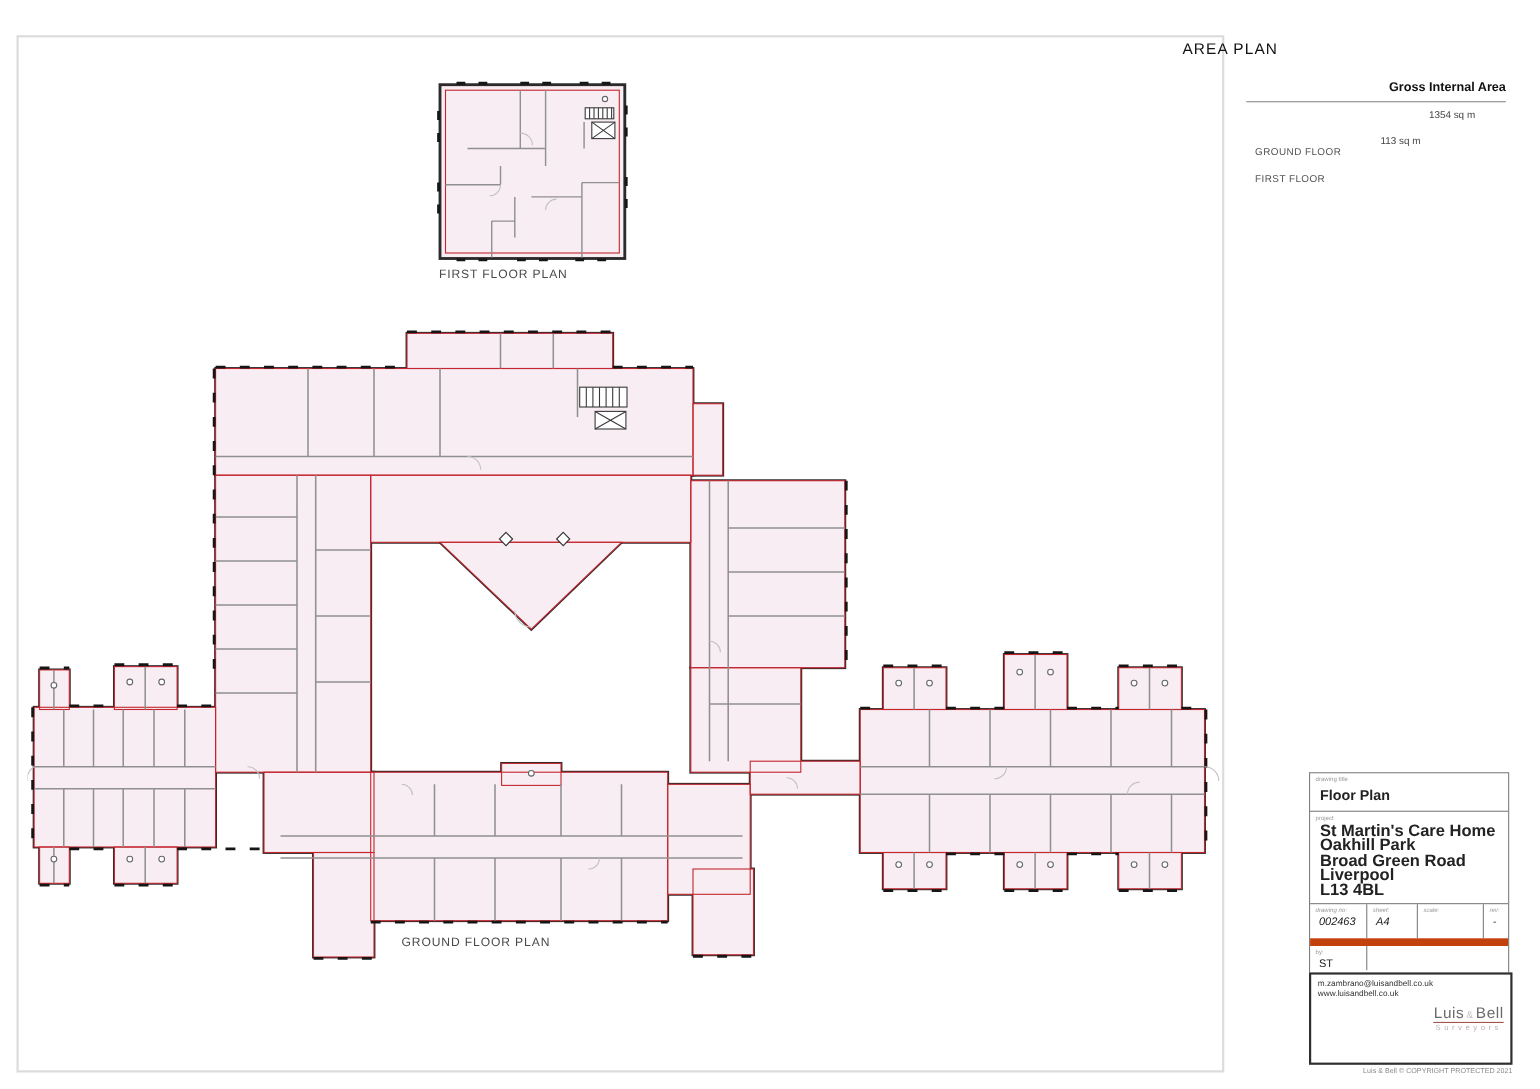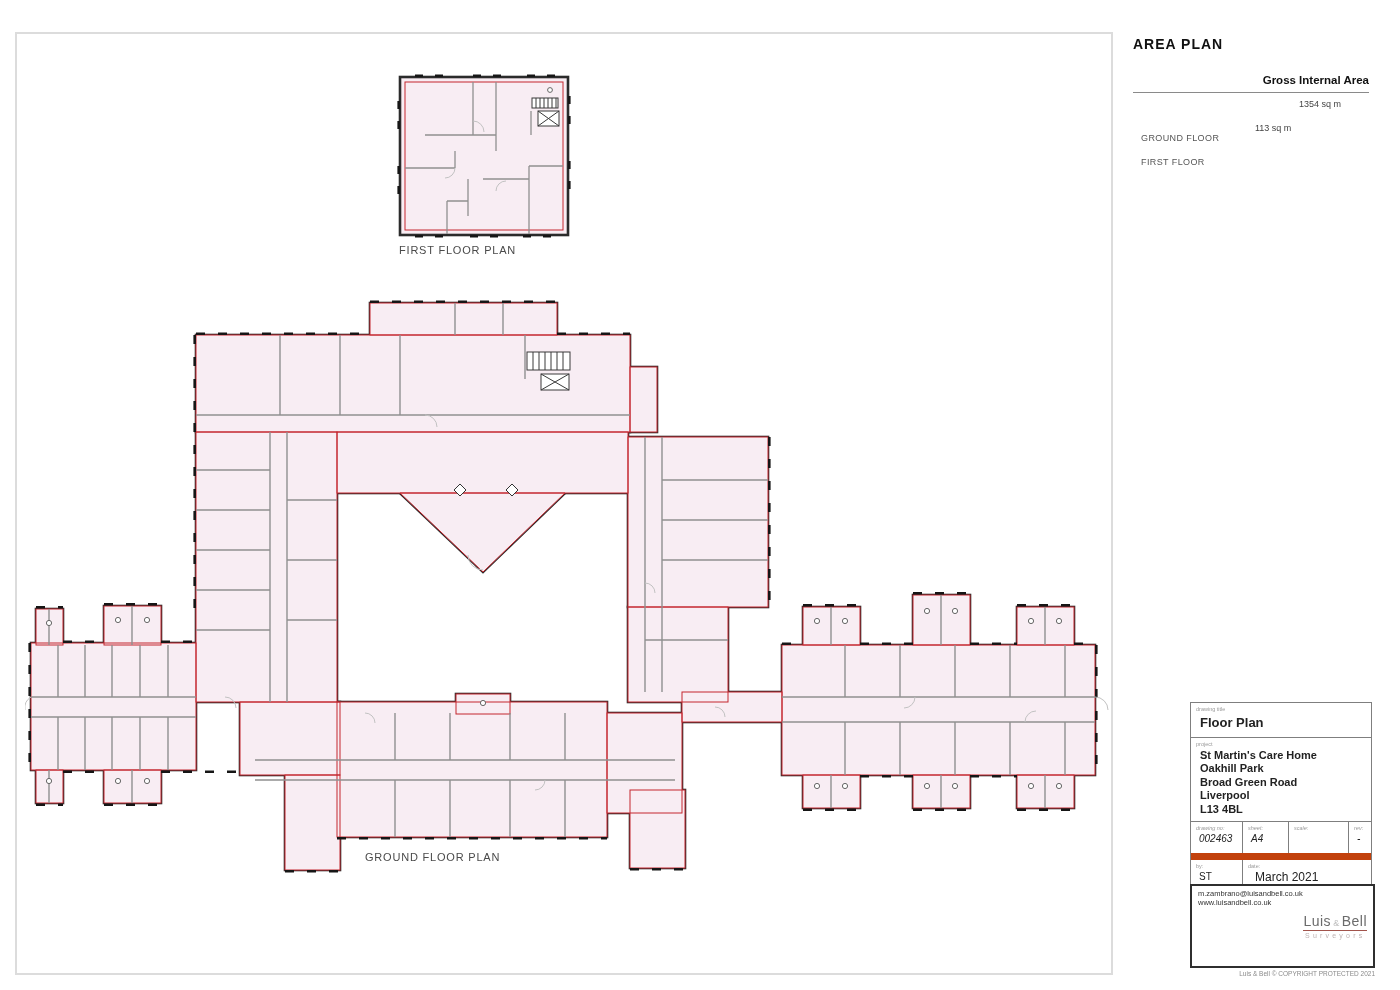--- a/index.html
+++ b/index.html
@@ -4,34 +4,34 @@
 <style>
   html,body{margin:0;padding:0;background:#fff;}
   .page{position:relative;width:1400px;height:990px;background:#ffffff;overflow:hidden;
         font-family:"Liberation Sans",sans-serif;-webkit-font-smoothing:antialiased;}
   .abs{position:absolute;}
   
   .frame{left:15px;top:32px;width:1094px;height:939px;border:2px solid #dcdcdc;}
   
   .plan-label{font-size:11px;color:#4a4a4a;letter-spacing:0.8px;}
   
-  .area-title{left:1133px;top:36px;font-size:14px;font-weight:bold;color:#111;letter-spacing:1px;}
+  .area-title{left:1075px;top:36px;font-size:14px;font-weight:normal;color:#111;letter-spacing:1px;}
   .gia-head{left:1133px;top:74px;width:236px;font-size:11.5px;font-weight:bold;color:#111;
             border-bottom:1px solid #8a8a8a;padding-bottom:6px;text-align:right;}
   .gia-label{font-size:9px;color:#555;letter-spacing:0.4px;margin-top:34px;}
   .gia-value{font-size:9px;color:#444;}
   
   .tb{left:1190px;top:702px;width:182px;border:1px solid #7f7f7f;background:#fff;box-sizing:border-box;}
   .tb-lab{font-size:5.5px;color:#999;padding:3px 0 0 5px;line-height:6px;}
   .tb-c1{height:35px;border-bottom:1px solid #7f7f7f;}
   .tb-title{font-size:13px;font-weight:bold;color:#222;padding:3px 0 0 9px;}
   .tb-c2{height:84px;border-bottom:1px solid #7f7f7f;}
-  .tb-proj{font-size:11px;font-weight:bold;color:#222;padding:2px 0 0 9px;line-height:13.4px;}
+  .tb-proj{font-size:15px;font-weight:bold;color:#222;padding:2px 0 0 9px;line-height:13.4px;}
   .tb-r3{height:31px;display:flex;border-bottom:7px solid #c2410c;font-style:italic;}
-  .tb-r4{height:28px;display:flex;}
+  .tb-r4{height:28px;display:flex;flex-direction:column;}
   .tb-cell{box-sizing:border-box;overflow:hidden;}
   .tb-val{font-size:10px;color:#222;padding:2px 0 0 8px;}
   .tb-date{font-size:12px;color:#222;padding:1px 0 0 12px;}
   .br{border-right:1px solid #7f7f7f;}
   .tb-co{left:1190px;top:884px;width:185px;height:84px;border:2px solid #2f2f2f;background:#fff;
          box-sizing:border-box;overflow:hidden;}
   .co-lines{font-size:8.8px;font-weight:bold;line-height:9.8px;padding:4px 0 0 6px;color:#1a1a1a;}
   .co-contact{font-size:7.5px;line-height:9.2px;padding:3px 0 0 6px;color:#333;}
   .logo{position:absolute;right:6px;top:26px;text-align:center;}
   .logo-row{display:inline-block;font-size:14px;color:#6b6b6b;letter-spacing:0.5px;

